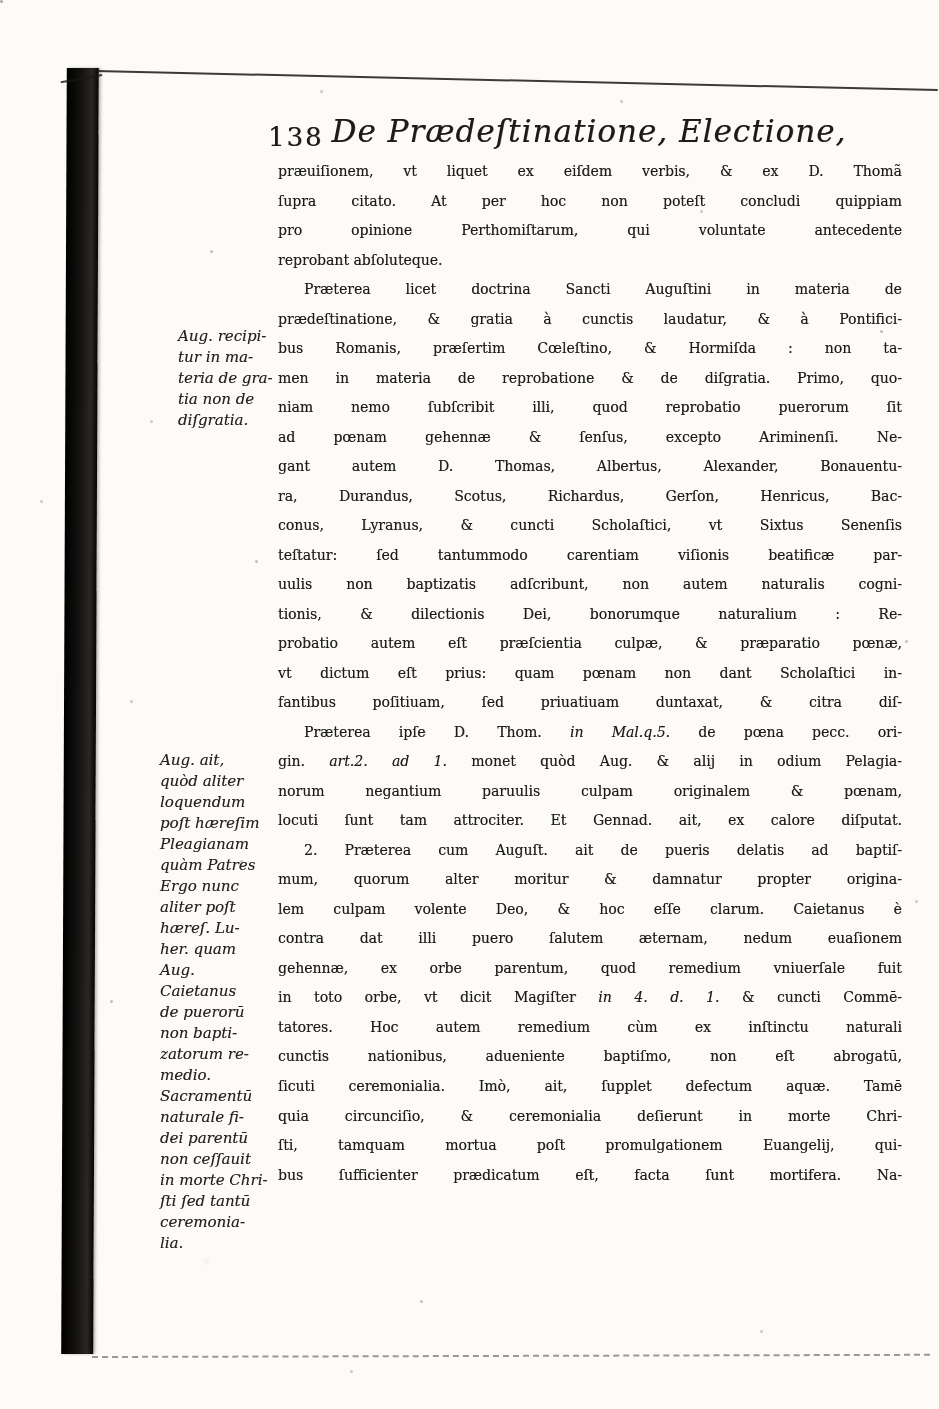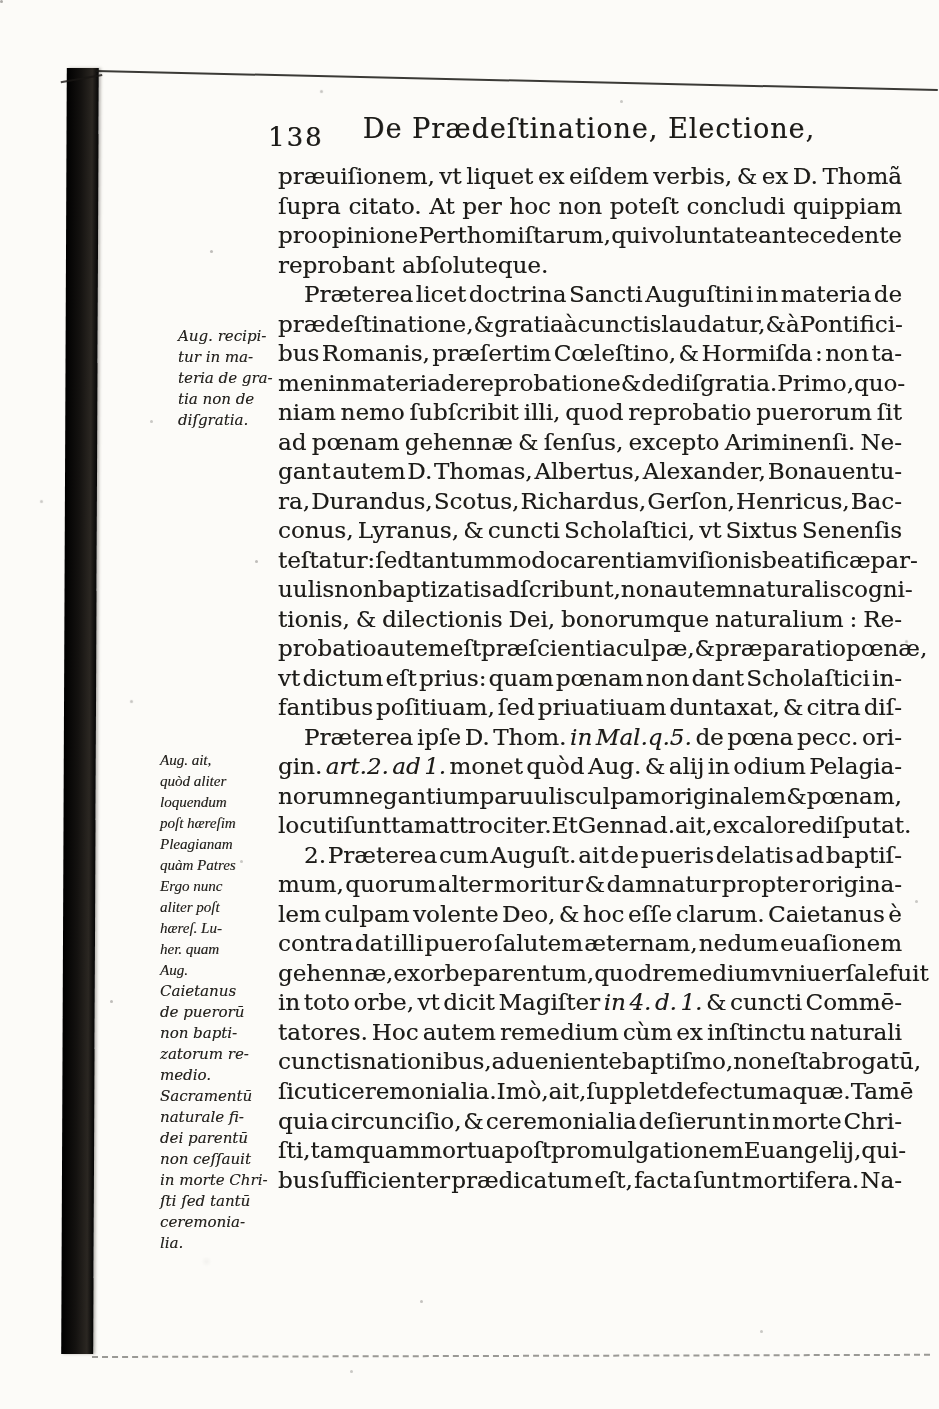--- a/index.html
+++ b/index.html
@@ -39,27 +39,27 @@
     border-top:2px dashed rgba(35,33,28,.45);
     transform:rotate(-0.15deg);transform-origin:left top;
   }
   .pagenum{
     position:absolute;left:268px;top:122px;
     font-size:26px;letter-spacing:2px;
     text-shadow:.4px .4px 0 rgba(25,23,20,.6);
   }
   .runhead{
     position:absolute;left:278px;top:113px;width:622px;
-    text-align:center;font-size:27px;letter-spacing:1px;
+    text-align:center;font-style:italic;font-size:31px;letter-spacing:1px;
     text-shadow:.4px .4px 0 rgba(25,23,20,.55);
     white-space:nowrap;
   }
   .body{
     position:absolute;left:278px;top:163px;width:624px;
-    font-size:23px;
+    font-size:14px;
     text-shadow:.3px .3px 0 rgba(25,23,20,.5);
   }
   .bline{
     height:29.53px;display:flex;justify-content:space-between;
     align-items:baseline;white-space:nowrap;
   }
   .bline.short{display:block;}
   .bline.indent{padding-left:26px;}
   .bline .it{font-style:italic;}
   .margins{position:absolute;left:0;top:0;width:278px;height:1409px;}
@@ -98,21 +98,21 @@
   <div class="pagenum">138</div>
   <div class="runhead">De Prædeſtinatione, Electione,</div>
   <div class="margins">
       <div class="mnote" style="top: 326px; margin-left: 18px;">
         <div>Aug. recipi-</div>
         <div>tur in ma-</div>
         <div>teria de gra-</div>
         <div>tia non de</div>
         <div>diſgratia.</div>
       </div>
-      <div class="mnote" style="top: 750px; font-family: Liberation Serif, serif;">
+      <div class="mnote" style="top: 750px;">
         <div>Aug. ait,</div>
         <div>quòd aliter</div>
         <div>loquendum</div>
         <div>poſt hæreſim</div>
         <div>Pleagianam</div>
         <div>quàm Patres</div>
         <div>Ergo nunc</div>
         <div>aliter poſt</div>
         <div>hæreſ. Lu-</div>
         <div>her. quam</div>

